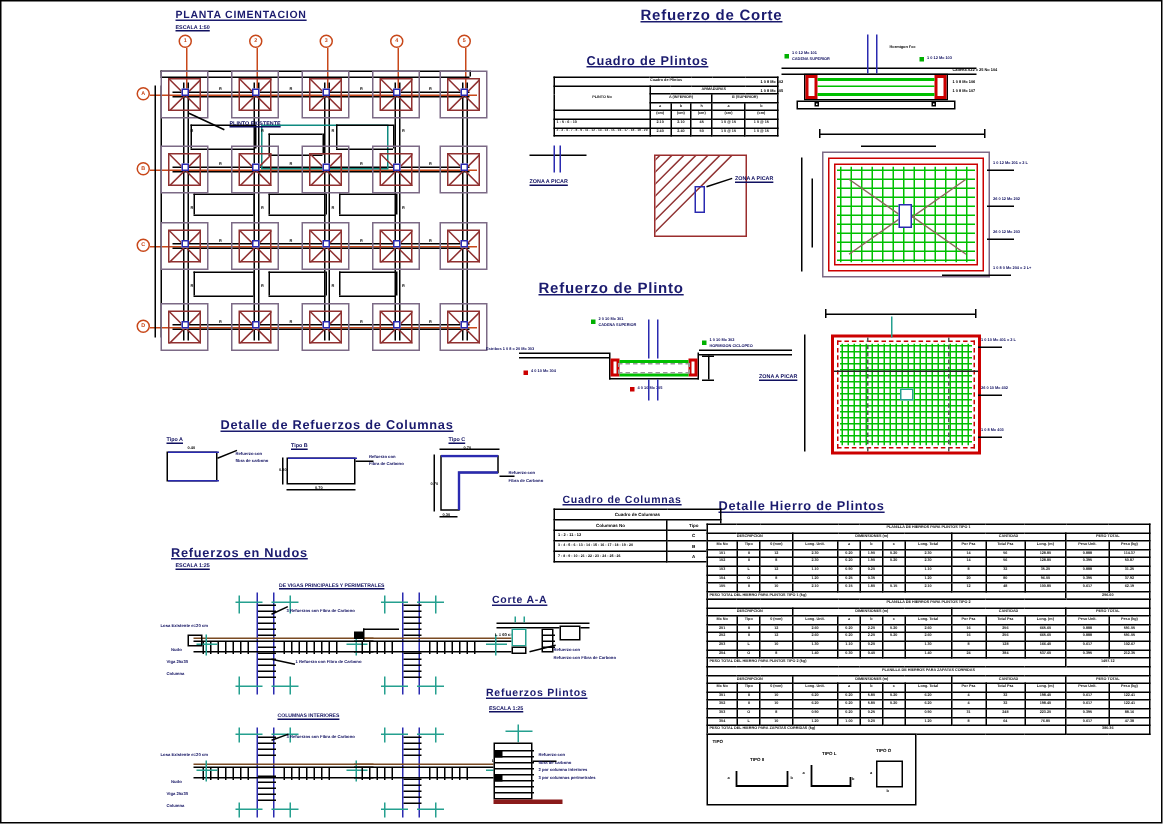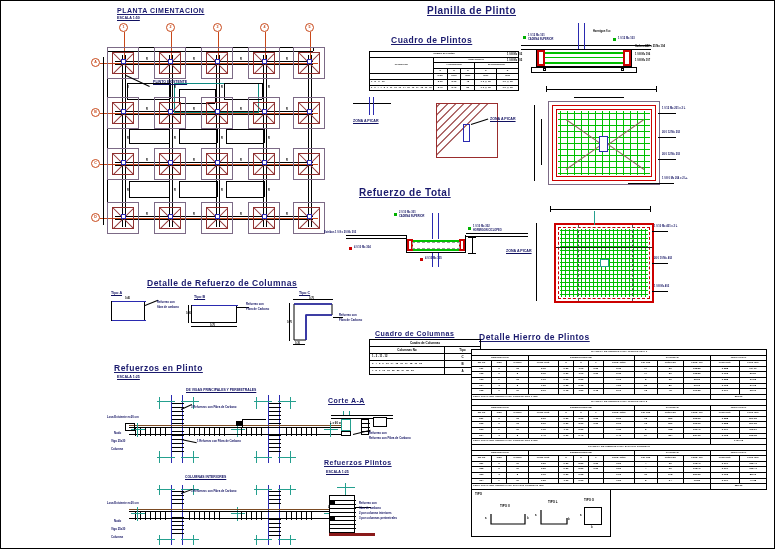--- a/index.html
+++ b/index.html
@@ -62,27 +62,27 @@
   .dimT{position:absolute;height:0;border-top:.55px solid #000;}
 </style>
 </head>
 <body>
 
 <div id="sheet">
 
   <div class="abs ttl sml" style="left:116px;top:6px;">PLANTA CIMENTACION</div>
   <div class="abs sub" style="left:116px;top:15px;">ESCALA 1:50</div>
 
-  <div class="abs ttl big" style="left:426px;top:4px;">Planilla de Plinto</div>
+  <div class="abs ttl big" style="left:426px;top:4px;">Refuerzo de Corte</div>
   <div class="abs ttl mid" style="left:390px;top:34px;">Cuadro de Plintos</div>
-  <div class="abs ttl big" style="left:358px;top:186px;">Refuerzo de Total</div>
-  <div class="abs ttl mid" style="left:146px;top:277px;">Detalle de Refuerzo de Columnas</div>
+  <div class="abs ttl big" style="left:358px;top:186px;">Refuerzo de Plinto</div>
+  <div class="abs ttl mid" style="left:146px;top:277px;">Detalle de Refuerzos de Columnas</div>
   <div class="abs ttl sml" style="left:374px;top:329px;">Cuadro de Columnas</div>
   <div class="abs ttl mid" style="left:478px;top:331px;">Detalle Hierro de Plintos</div>
-  <div class="abs ttl mid" style="left:113px;top:362px;">Refuerzos en Plinto</div>
+  <div class="abs ttl mid" style="left:113px;top:362px;">Refuerzos en Nudos</div>
   <div class="abs sub" style="left:116px;top:374px;">ESCALA 1:25</div>
   <div class="abs ttl sml" style="left:327px;top:396px;">Corte A-A</div>
   <div class="abs ttl sml" style="left:323px;top:458px;">Refuerzos Plintos</div>
   <div class="abs sub" style="left:325px;top:469px;">ESCALA 1:25</div>
 
   <div id="plan" class="abs">
 
     <div class="bub abs" style="left:26px;top:0px;">1</div>
     <div class="bub abs" style="left:73px;top:0px;">2</div>
     <div class="bub abs" style="left:120px;top:0px;">3</div>

